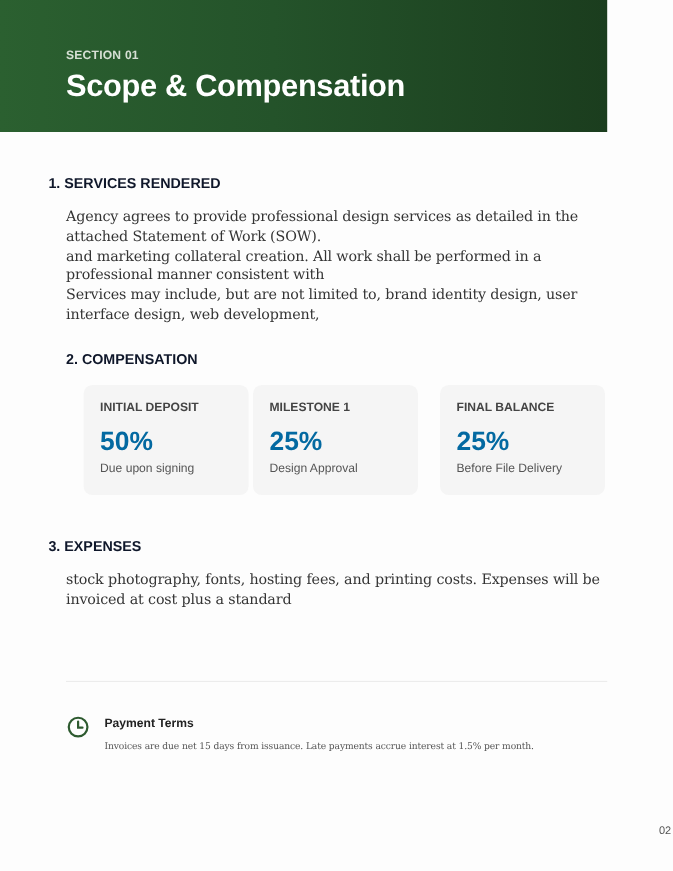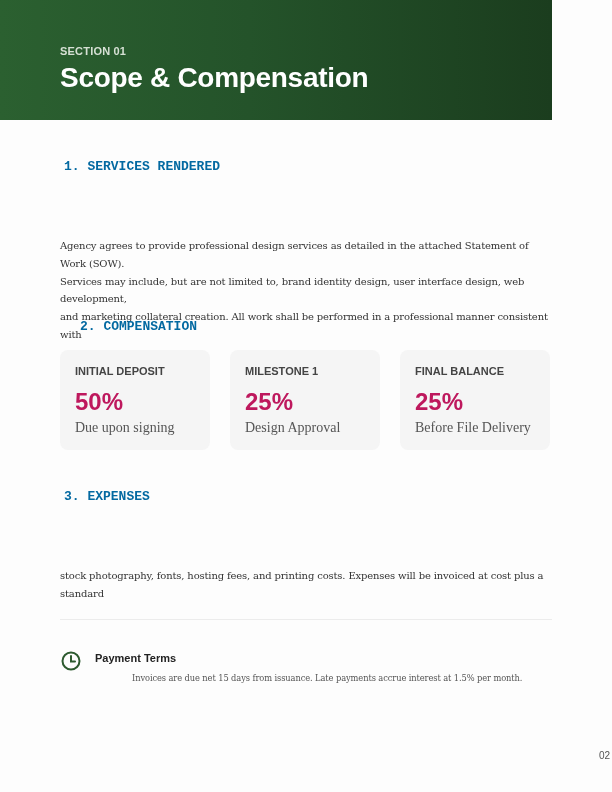--- a/index.html
+++ b/index.html
@@ -15,82 +15,81 @@
   }
   .eyebrow {
     position: absolute; left: 60px; top: 45px;
     font-size: 11px; font-weight: bold; color: #d6e0d4; letter-spacing: 0.2px;
   }
   .title {
     position: absolute; left: 60px; top: 62px;
     font-size: 28px; font-weight: bold; color: #ffffff; letter-spacing: -0.3px;
   }
   .h2 {
-    position: absolute; left: 64px;
-    font-size: 13px; font-weight: bold; color: #0369a1; font-family: Liberation Mono, monospace;
+    position: absolute; left: 44px;
+    font-size: 13px; font-weight: bold; color: #0f172a;
   }
   .para {
     position: absolute; left: 60px; width: 490px;
-    font-family: "DejaVu Serif", serif; font-size: 10px; line-height: 17.8px; color: #333;
+    font-family: "DejaVu Serif", serif; font-size: 13px; line-height: 17.8px; color: #333;
     letter-spacing: -0.15px;
-    margin-top: 48px;
   }
   .card {
     position: absolute; top: 350px; width: 150px; height: 100px;
     background: #f5f5f5; border-radius: 8px;
   }
   .card .lbl {
     position: absolute; left: 15px; top: 15px;
     font-size: 11px; font-weight: bold; color: #444;
   }
   .card .pct {
     position: absolute; left: 15px; top: 38px;
-    font-size: 24px; font-weight: bold; color: #be185d;
+    font-size: 24px; font-weight: bold; color: #0369a1;
   }
   .card .sub {
     position: absolute; left: 15px; top: 70px;
-    font-family: Liberation Serif, serif; font-size: 14px; color: #555;
+    font-family: Liberation Sans, sans-serif; font-size: 11px; color: #555;
   }
   .divider {
     position: absolute; left: 60px; top: 619px; width: 492px; height: 1px; background: #ececec;
   }
   .clock {
     position: absolute; left: 61px; top: 651px; width: 20px; height: 20px;
   }
   .pt-title {
     position: absolute; left: 95px; top: 652px;
     font-size: 11px; font-weight: bold; color: #222;
   }
   .pt-text {
     position: absolute; left: 95px; top: 673px;
-    font-family: "DejaVu Serif", serif; font-size: 8.3px; color: #555; letter-spacing: -0.1px; margin-left: 37px;
+    font-family: "DejaVu Serif", serif; font-size: 8.3px; color: #555; letter-spacing: -0.1px;
   }
   .page-num {
     position: absolute; left: 567px; top: 750px;
     font-size: 10px; color: #555; padding-left: 32px;
   }
 </style>
 </head>
 <body>
 
 <div class="header">
   <div class="eyebrow">SECTION 01</div>
   <div class="title">Scope &amp; Compensation</div>
 </div>
 
 <div class="h2" style="top:159px;">1. SERVICES RENDERED</div>
 <div class="para" style="top:189px;">
   <div>Agency agrees to provide professional design services as detailed in the attached Statement of Work (SOW).</div>
+  <div>and marketing collateral creation. All work shall be performed in a professional manner consistent with</div>
   <div>Services may include, but are not limited to, brand identity design, user interface design, web development,</div>
-  <div>and marketing collateral creation. All work shall be performed in a professional manner consistent with</div>
 </div>
 
 <div class="h2" style="top:319px;margin-left:16px;">2. COMPENSATION</div>
 
-<div class="card" style="left:60px;text-align:right;">
+<div class="card" style="left:76px;text-align:right;">
   <div class="lbl">INITIAL DEPOSIT</div>
   <div class="pct">50%</div>
   <div class="sub">Due upon signing</div>
 </div>
 <div class="card" style="left:230px;">
   <div class="lbl">MILESTONE 1</div>
   <div class="pct">25%</div>
   <div class="sub">Design Approval</div>
 </div>
 <div class="card" style="left:400px;">

